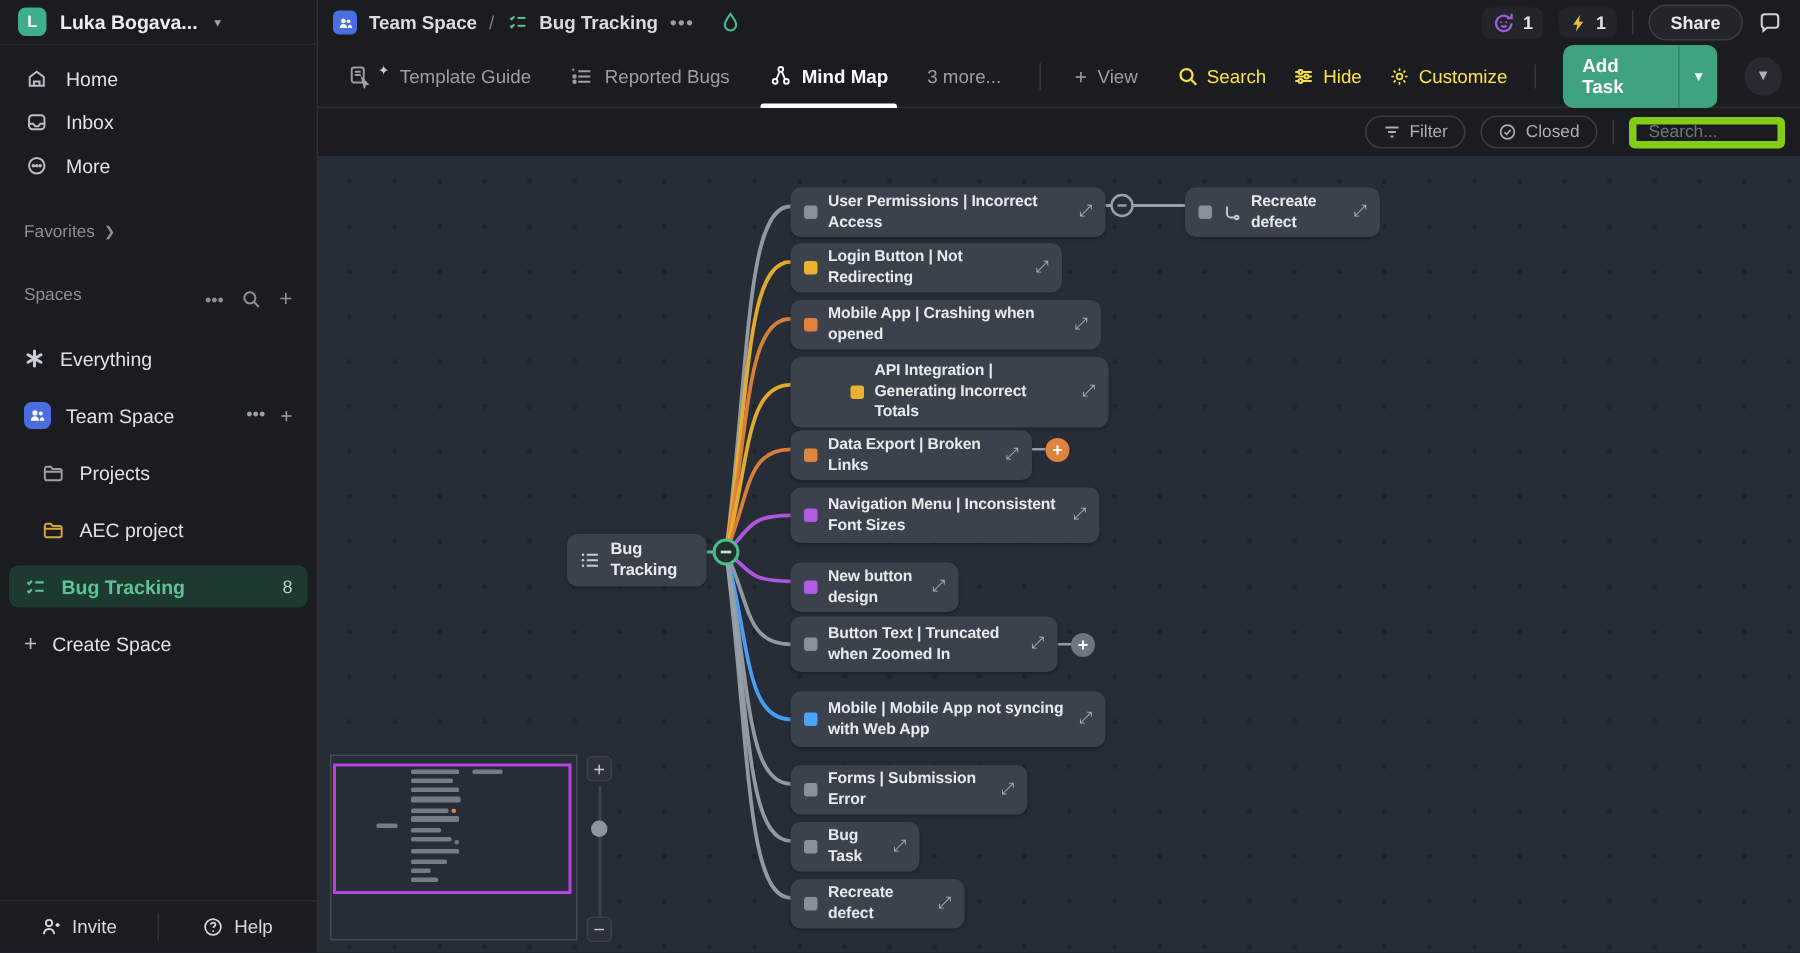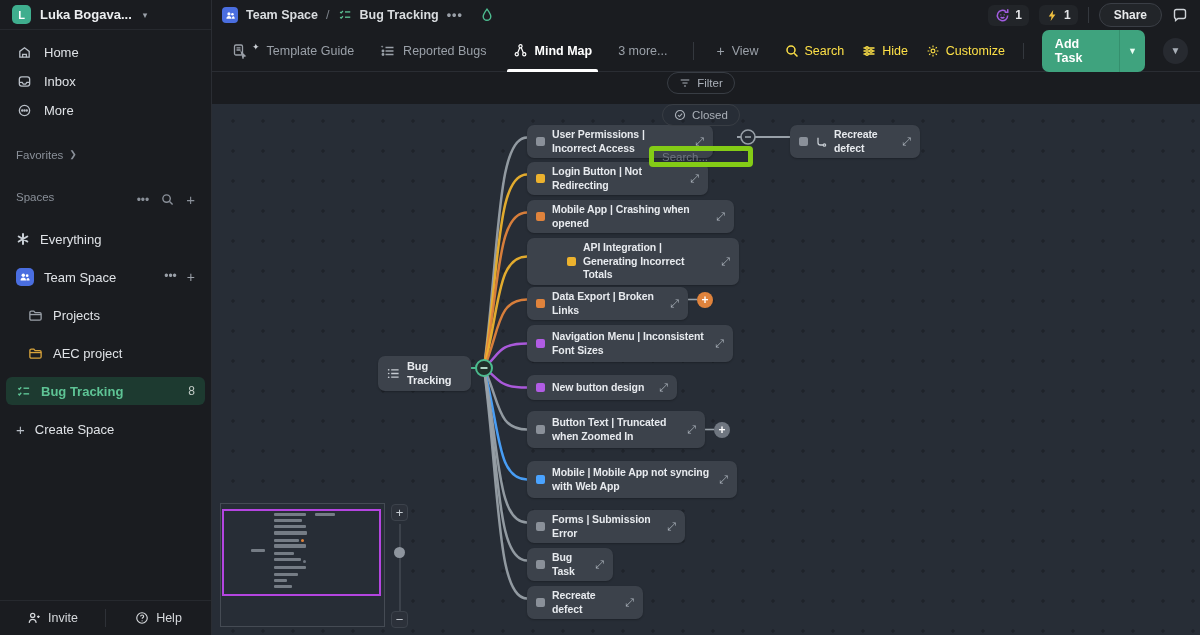--- a/index.html
+++ b/index.html
@@ -47,21 +47,21 @@
   .tab .sparkle { color:#caced4; font-size:9px; margin-left:-3px; margin-top:-8px; }
   .tabbar .tdiv { width:1px; height:18px; background:#34383e; margin-right:22px; }
   .tabbar .right { margin-left:auto; display:flex; align-items:center; gap:18px; }
   .tool { display:flex; align-items:center; gap:6px; font-size:12.5px; color:#fde047; cursor:pointer; white-space:nowrap; }
   .addtask { display:flex; align-items:stretch; border-radius:7px; overflow:hidden; cursor:pointer; }
   .addtask .main { background:#3fa37e; color:#fff; font-size:12.5px; font-weight:bold; padding:7px 13px; }
   .addtask .caret { background:#3fa37e; border-left:1px solid #35906e; color:#eafff5; display:flex; align-items:center; padding:0 8px; font-size:9px; }
   .circle-btn { width:26px; height:26px; border-radius:50%; background:#272a30; color:#aab0b8; display:flex; align-items:center; justify-content:center; font-size:10px; cursor:pointer; }
 
   
-  .filterstrip { position:absolute; left:212px; top:72px; width:988px; height:32px; background:#1a1c20; display:flex; align-items:center; gap:10px; padding-right:10px; z-index:10;flex-direction:column; }
+  .filterstrip { position:absolute; left:212px; top:72px; width:988px; height:32px; background:#1a1c20; display:flex; align-items:center; justify-content:flex-end; gap:10px; padding-right:10px; z-index:10; }
   .fpill { display:flex; align-items:center; gap:6px; border:1px solid #383d44; border-radius:13px; padding:4px 11px; font-size:11.5px; color:#aab0b8; cursor:pointer; }
   .fsearch { width:104px; height:21px; border:5px solid #84cc16; border-radius:4px; background:transparent; color:#c6ccd2; font-size:11.5px; padding:0 8px; font-family:"Liberation Sans",sans-serif; }
   .fsearch::placeholder { color:#6f7680; }
 
   
   .canvas { position:absolute; left:212px; top:104px; width:988px; height:531px; background:#272d36;
             background-image:radial-gradient(circle,#1f242b 1.5px,transparent 1.8px); background-size:30px 30px; background-position:6px 2px; z-index:1; }
   #edges { position:absolute; left:0; top:0; width:1200px; height:635px; z-index:2; pointer-events:none; }
   .node { position:absolute; background:#3c424b; border-radius:7px; display:flex; align-items:center; gap:7px; padding:3px 9px;
           font-size:10.5px; font-weight:bold; color:#e7eaee; letter-spacing:-0.1px; line-height:1.3; z-index:3; cursor:pointer;
@@ -118,21 +118,21 @@
       <span class="ico" style="color:#c6ccd2;">
       <svg width="13" height="13" viewBox="0 0 14 14" fill="none" stroke="currentColor" stroke-width="1.4">
       <path d="M4.5 3h8M4.5 7h8M4.5 11h8"></path>
           <circle cx="1.8" cy="3" r="0.9" fill="currentColor" stroke="none"></circle>
       <circle cx="1.8" cy="7" r="0.9" fill="currentColor" stroke="none"></circle>
           <circle cx="1.8" cy="11" r="0.9" fill="currentColor" stroke="none"></circle>
         </svg>
       </span>
       <span class="lbl">Bug Tracking</span>
     </div>
-    <div class="node" style="left: 527px; top: 125px; width: 186px; min-height: 25px;">
+    <div class="node" style="left: 527px; top: 125px; width: 210px; min-height: 25px;">
       <span class="sq" style="background: rgb(138, 144, 153);"></span>
       <span class="lbl">User Permissions | Incorrect Access</span>
       <span class="expand ico">⤢</span>
     </div>
     <div class="node" style="left: 790px; top: 125px; width: 130px; min-height: 25px;">
       <span class="sq" style="background: rgb(138, 144, 153);"></span>
       <span class="ico" style="color: rgb(198, 204, 210);">
         <svg width="12" height="12" viewBox="0 0 14 14" fill="none" stroke="currentColor" stroke-width="1.5">
           <path d="M3.5 2v5.5a3 3 0 0 0 3 3h3"></path>
           <circle cx="11" cy="10.5" r="1.4"></circle>
@@ -159,21 +159,21 @@
     <div class="node" style="left: 527px; top: 287px; width: 161px; min-height: 25px;">
       <span class="sq" style="background: rgb(224, 131, 60);"></span>
       <span class="lbl">Data Export | Broken Links</span>
       <span class="expand ico">⤢</span>
     </div>
     <div class="node" style="left: 527px; top: 325px; width: 206px; min-height: 37px;">
       <span class="sq" style="background: rgb(177, 92, 228);"></span>
       <span class="lbl">Navigation Menu | Inconsistent Font Sizes</span>
       <span class="expand ico">⤢</span>
     </div>
-    <div class="node" style="left: 527px; top: 375px; width: 150px; min-height: 25px;">
+    <div class="node" style="left: 527px; top: 375px; width: 112px; min-height: 25px;">
       <span class="sq" style="background: rgb(177, 92, 228);"></span>
       <span class="lbl">New button design</span>
       <span class="expand ico">⤢</span>
     </div>
     <div class="node" style="left: 527px; top: 411px; width: 178px; min-height: 37px;">
       <span class="sq" style="background: rgb(138, 144, 153);"></span>
       <span class="lbl">Button Text | Truncated when Zoomed In</span>
       <span class="expand ico">⤢</span>
     </div>
     <div class="node" style="left: 527px; top: 461px; width: 210px; min-height: 37px;">

